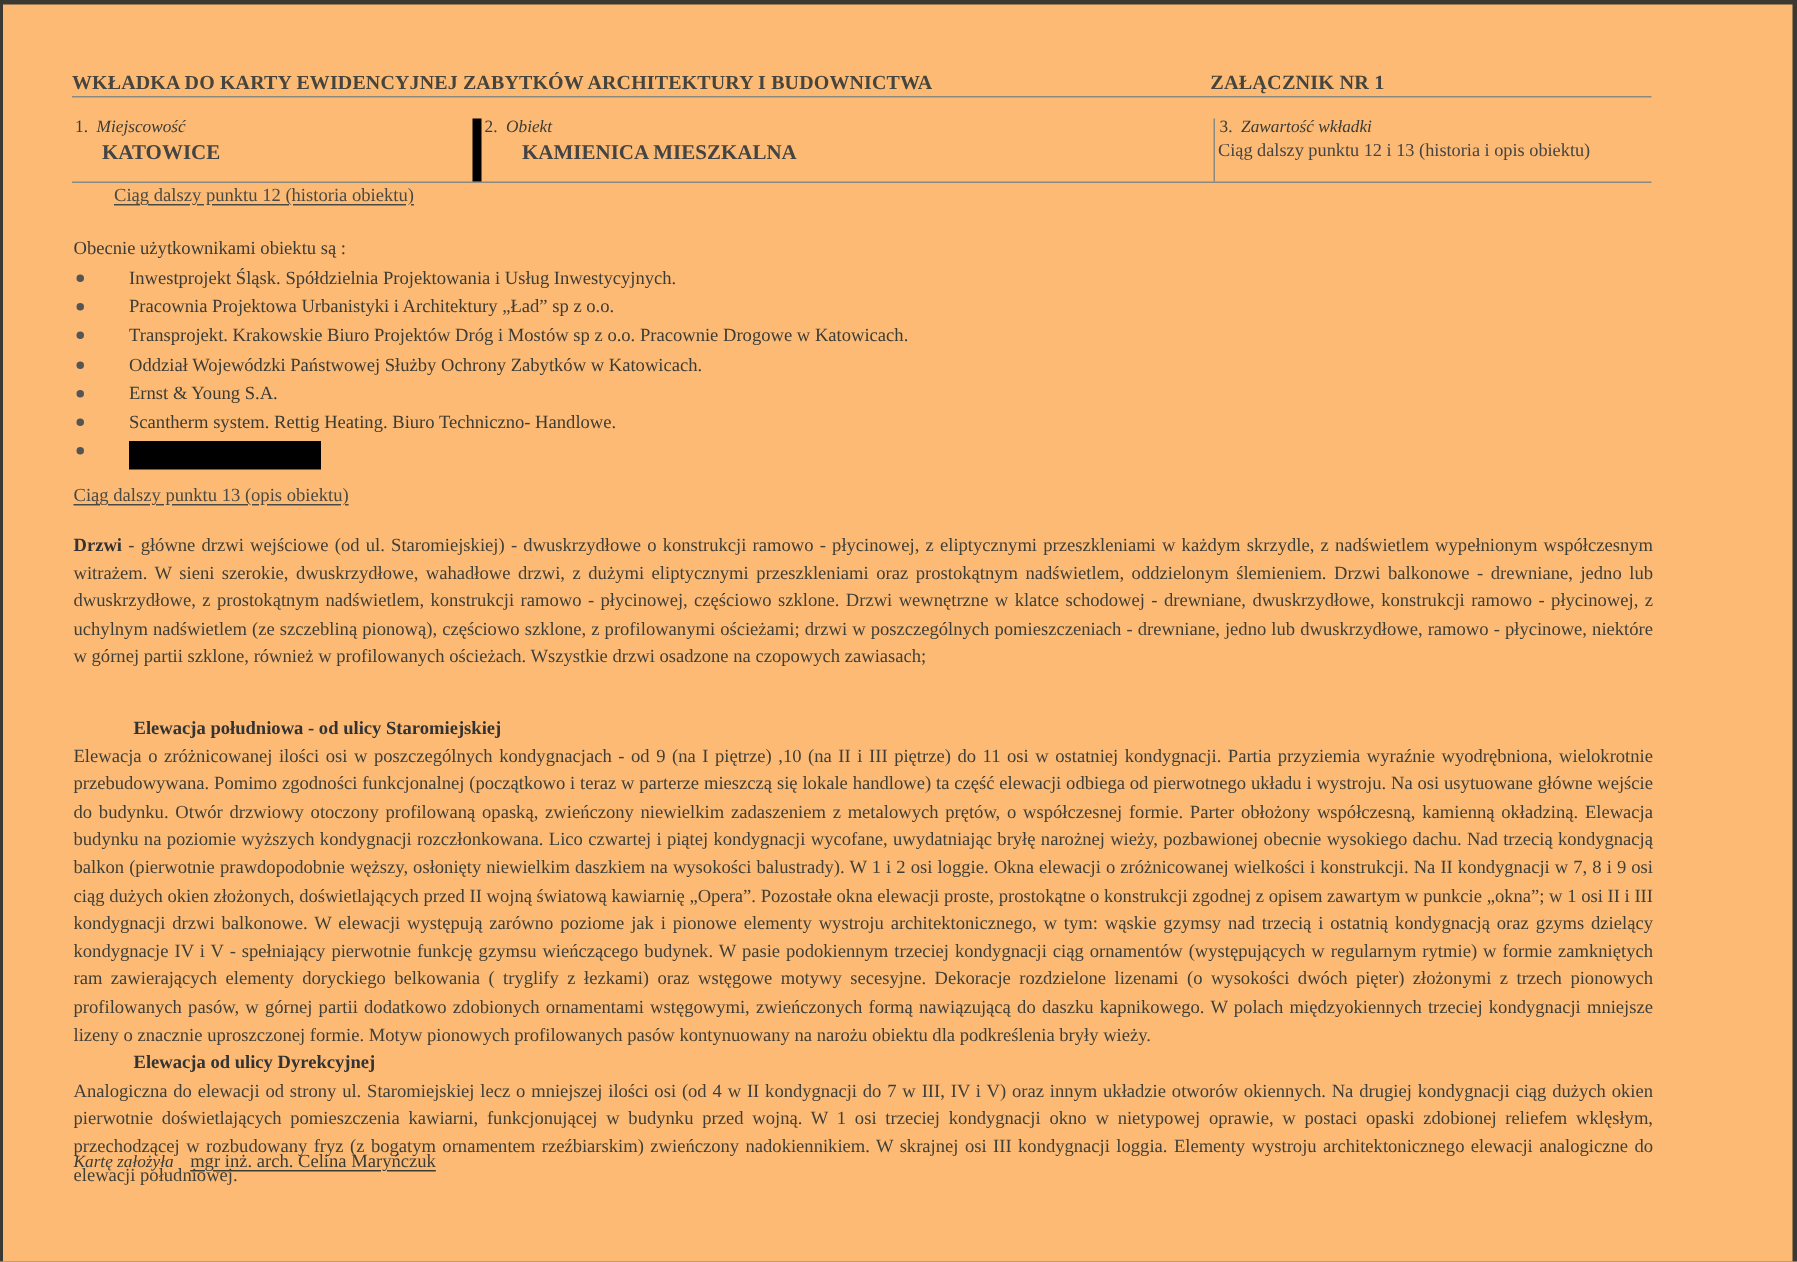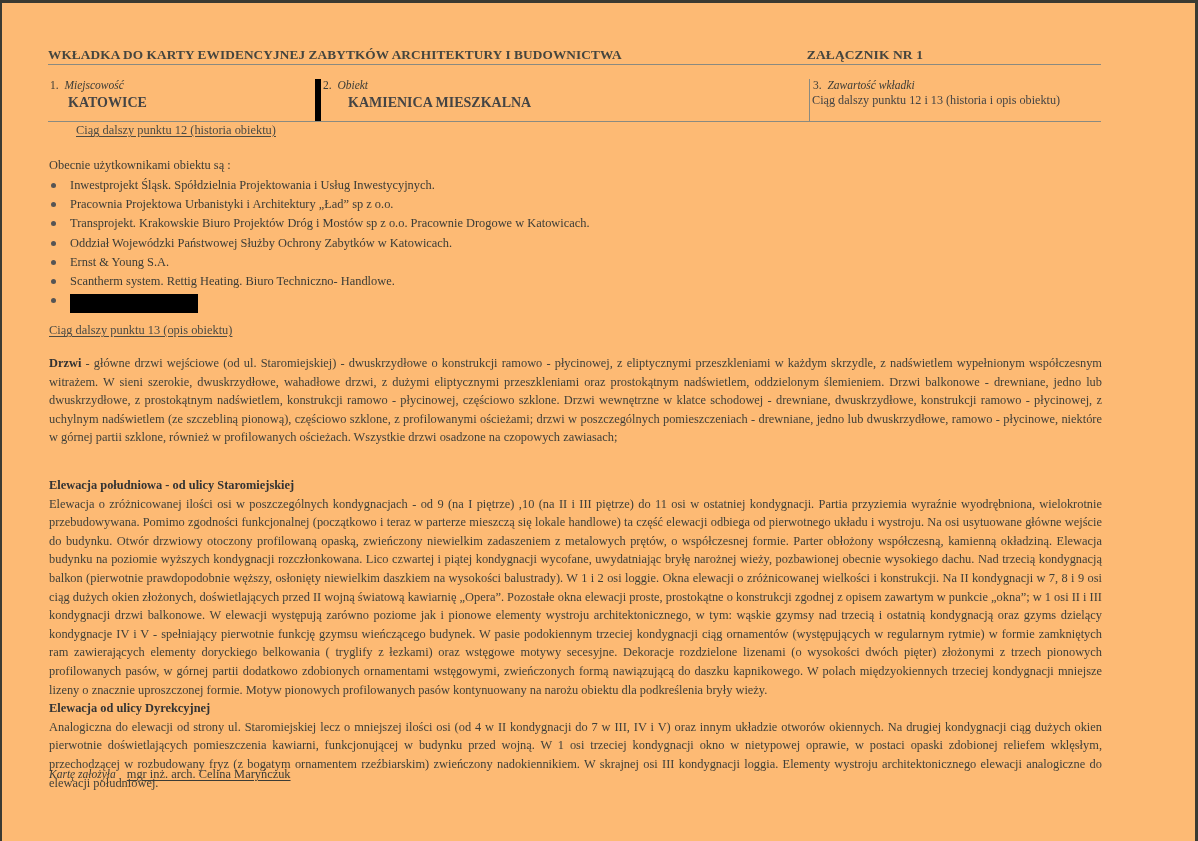--- a/index.html
+++ b/index.html
@@ -37,34 +37,34 @@
     .cell-2 .val { left: 27px; }
     .cell-3 .val { left: 2px; top: 14px; font-weight: normal; font-size: 12.2px; }
     .cell-3 .lbl { left: 3px; }
 
     .section-heading {
       position: absolute; left: 47px; font-size: 12.4px;
       text-decoration: underline; text-underline-offset: 2px; color: #4a4a44;
     }
     .intro { position: absolute; left: 47px; top: 155px; font-size: 12.4px; }
     .users-list { position: absolute; left: 47px; top: 173px; margin: 0; padding: 0; list-style: none; }
-    .users-list li { font-size: 12.4px; height: 19.2px; line-height: 17px; display: flex; align-items: center; }
+    .users-list li { font-size: 12.4px; height: 19.2px; line-height: 17px; display: flex; align-items: center; gap: 16px; }
     .users-list .bullet {
       display: inline-block; width: 5px; height: 5px; border-radius: 50%;
       background: #555; margin-left: 2px; margin-right: 14px; flex: 0 0 5px;
     }
     .redacted { display: inline-block; width: 128px; height: 19px; background: #000; margin-top: 6px; }
 
     .body-text {
       position: absolute; left: 47px; width: 1053px;
       font-size: 12.4px; line-height: 18.6px; text-align: justify;
       color: #3f3f38;
     }
     .body-text b { color: #333; }
-    .subhead { font-weight: bold; font-size: 12.4px; color: #333; }
+    .subhead { font-weight: bold; font-size: 12.4px; color: #333; margin-left: 40px; }
     .para { margin: 0; }
 
     .footer { position: absolute; left: 47px; top: 764px; font-size: 12px; }
     .footer i { font-size: 11.5px; margin-right: 8px; }
     .footer .author { text-decoration: underline; text-underline-offset: 2px; font-size: 12.4px; }
   </style>
 </head>
 <body>
 
 <div class="page">

